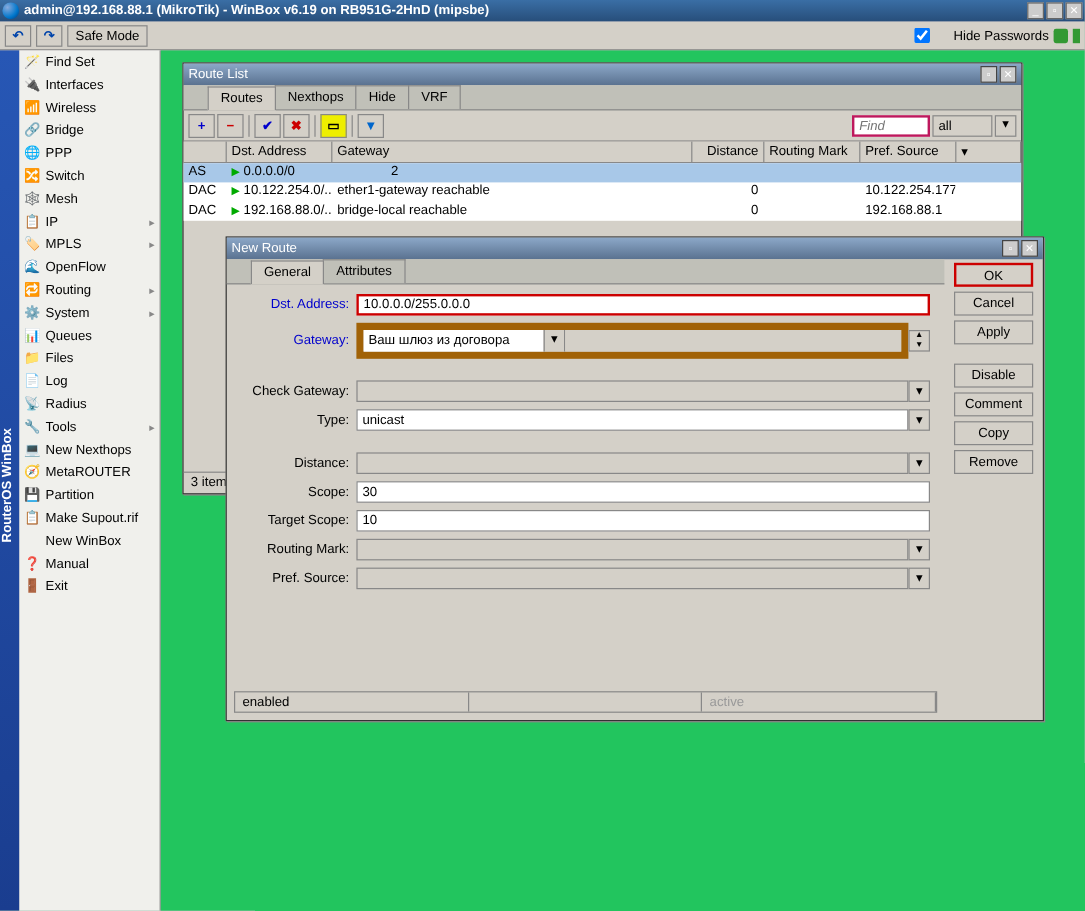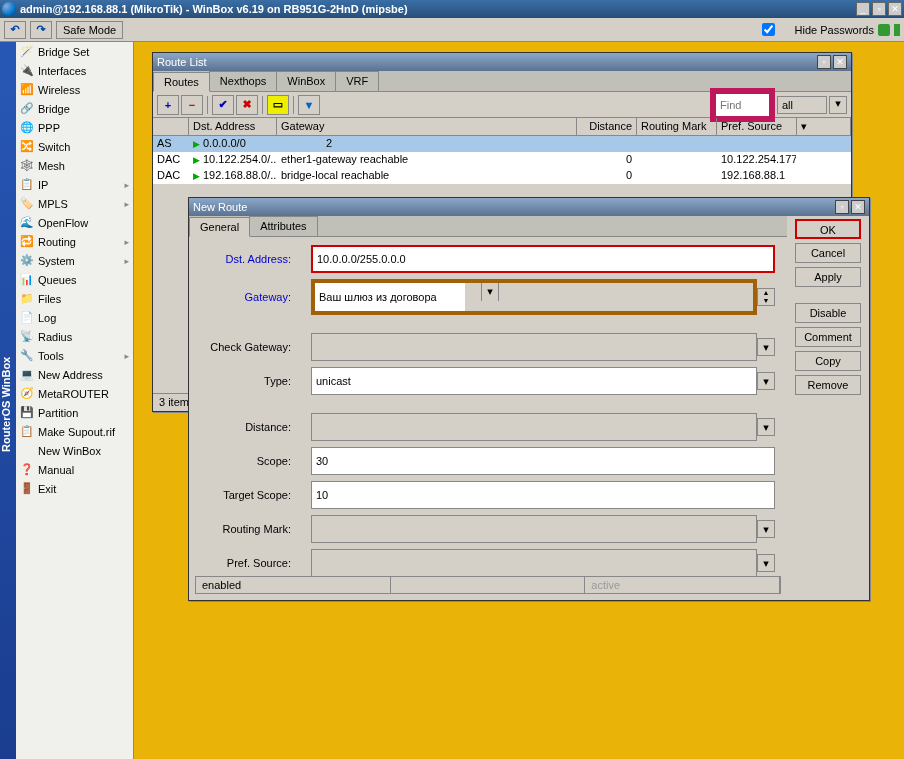--- a/index.html
+++ b/index.html
@@ -18,55 +18,55 @@
 .bar { width:6px; height:12px; background:#393; }
 
 .main { display:flex; height: calc(759px - 42px); }
 .vstrip { width:16px; background:linear-gradient(#1a3d8f,#2757b5); color:#fff; writing-mode:vertical-rl; text-align:center; font-weight:bold; padding-bottom:8px; transform:rotate(180deg); }
 .sidebar { width:118px; background:#f0f0ec; border-right:1px solid #888; }
 .s-item { height:19px; display:flex; align-items:center; padding:0 4px; gap:4px; cursor:pointer; }
 .s-ico { width:14px; height:14px; display:inline-block; }
 .s-txt { flex:1; white-space:nowrap; overflow:hidden; }
 .s-arr { color:#888; font-size:9px; }
 
-.workspace { flex:1; background:#eab308; position:relative; }
+.workspace { flex:1; background:#22c55e; position:relative; }
 
 .win { position:absolute; background:#d4d0c8; border:1px solid #333; box-shadow:1px 1px 0 #888; }
 .win-title { height:18px; background:linear-gradient(#8ca8c8,#5a7290); color:#fff; display:flex; align-items:center; padding:0 4px; font-weight:normal; }
 .win-title .wspace { flex:1; }
 .win-title .wb { width:14px; height:14px; background:#ccc; border:1px solid #444; font-size:9px; text-align:center; line-height:12px; margin-left:2px; }
 
-.tabs { display:flex; border-bottom:1px solid #888; background:#c0c0b8; }
+.tabs { display:flex; border-bottom:1px solid #888; background:#c0c0b8;padding-left:20px; }
 .tab { padding:3px 10px; background:#c0c0b8; border:1px solid #888; border-bottom:none; margin-right:-1px; cursor:pointer; }
 .tab.active { background:#d4d0c8; border-bottom:1px solid #d4d0c8; position:relative; top:1px; }
 
 .rl-toolbar { height:26px; display:flex; align-items:center; padding:2px 4px; gap:2px; border-bottom:1px solid #888; }
 .rl-btn { width:22px; height:20px; border:1px solid #888; background:#d4d0c8; display:flex; align-items:center; justify-content:center; font-weight:bold; }
 .rl-sep { width:1px; height:18px; background:#888; margin:0 2px; }
-.find-inp { margin-left:auto; width:65px; height:34px; border:6px solid #be185d; background:#fff; color:#888; padding:0 4px; }
+.find-inp { margin-left:auto; width:65px; height:18px; border:2px solid #be185d; background:#fff; font-style:italic; color:#888; padding:0 4px; }
 .all-sel { width:50px; height:18px; border:1px solid #888; background:#d4d0c8; display:flex; align-items:center; padding:0 4px; }
 .dd-btn { width:18px; height:18px; border:1px solid #888; background:#d4d0c8; text-align:center; }
 
 .rl-head { display:flex; background:#d4d0c8; border-bottom:1px solid #888; height:18px; }
 .rl-head > div { border-right:1px solid #888; padding:2px 4px; overflow:hidden; white-space:nowrap; }
 .rl-body { background:#fff; }
 .rl-row { display:flex; height:16px; }
 .rl-row.sel { background:#a8c8e8; }
 .rl-row > div { padding:1px 4px; overflow:hidden; white-space:nowrap; border-right:1px solid transparent; }
 .flag { color:#0a0; font-size:9px; }
 .rl-status { height:18px; border-top:1px solid #888; padding:2px 6px; }
 
 .col-flag{width:36px;} .col-dst{width:88px;} .col-gw{width:300px;} .col-dist{width:60px;text-align:right;} .col-rm{width:80px;} .col-ps{width:80px;}
 
 
 .nr-body { padding:8px 12px; }
 .nr-row { display:flex; align-items:center; margin-bottom:6px; }
-.nr-lbl { width:90px; text-align:right; margin-right:20px; }
+.nr-lbl { width:90px; text-align:right; margin-right:6px; }
 .nr-lbl.blue { color:#00c; }
-.nr-inp { flex:1; height:28px; border:1px solid #888; background:#fff; padding:0 4px; }
+.nr-inp { flex:1; height:18px; border:1px solid #888; background:#fff; padding:0 4px; }
 .nr-inp.red { border:2px solid #c00; }
 .nr-tri { width:18px; height:18px; border:1px solid #888; background:#d4d0c8; text-align:center; line-height:16px; }
 .nr-arrows { width:18px; height:18px; border:1px solid #888; background:#d4d0c8; display:flex; flex-direction:column; }
 .nr-arrows span { flex:1; text-align:center; font-size:7px; line-height:8px; }
 
 .nr-side { position:absolute; right:8px; top:26px; width:66px; display:flex; flex-direction:column; gap:4px; }
 .nr-sbtn { height:20px; border:1px solid #888; background:#d4d0c8; text-align:center; line-height:18px; cursor:pointer; }
 .nr-sbtn.red { border:2px solid #c00; }
 
 .nr-status { position:absolute; bottom:6px; left:6px; right:6px; height:18px; display:flex; border:1px solid #888; background:#d4d0c8; }
@@ -95,21 +95,21 @@
   <span class="lock"></span>
   <span class="bar"></span>
 </div>
 
 <div class="main">
   <div class="vstrip">RouterOS WinBox</div>
 
   <div class="sidebar">
     <div class="s-item">
         <span class="s-ico">🪄</span>
-        <span class="s-txt">Bridge Set</span>
+        <span class="s-txt">Find Set</span>
       </div>
     <div class="s-item">
         <span class="s-ico">🔌</span>
         <span class="s-txt">Interfaces</span>
       </div>
     <div class="s-item">
         <span class="s-ico">📶</span>
         <span class="s-txt">Wireless</span>
       </div>
     <div class="s-item">
@@ -168,21 +168,21 @@
         <span class="s-ico">📡</span>
         <span class="s-txt">Radius</span>
       </div>
     <div class="s-item">
         <span class="s-ico">🔧</span>
         <span class="s-txt">Tools</span>
         <span class="s-arr">▸</span>
       </div>
     <div class="s-item">
         <span class="s-ico">💻</span>
-        <span class="s-txt">New Address</span>
+        <span class="s-txt">New Nexthops</span>
       </div>
     <div class="s-item">
         <span class="s-ico">🧭</span>
         <span class="s-txt">MetaROUTER</span>
       </div>
     <div class="s-item">
         <span class="s-ico">💾</span>
         <span class="s-txt">Partition</span>
       </div>
     <div class="s-item">
@@ -208,21 +208,21 @@
     <div class="win" style="left:18px; top:10px; width:700px; height:360px;">
       <div class="win-title">
         <span>Route List</span>
         <span class="wspace"></span>
         <span class="wb">▫</span>
         <span class="wb">✕</span>
       </div>
       <div class="tabs">
         <div class="tab active">Routes</div>
         <div class="tab">Nexthops</div>
-        <div class="tab">WinBox</div>
+        <div class="tab">Hide</div>
         <div class="tab">VRF</div>
       </div>
       <div class="rl-toolbar">
         <div class="rl-btn" style="color:#00c">+</div>
         <div class="rl-btn" style="color:#c00">−</div>
         <div class="rl-sep"></div>
         <div class="rl-btn" style="color:#00c">✔</div>
         <div class="rl-btn" style="color:#c00">✖</div>
         <div class="rl-sep"></div>
         <div class="rl-btn" style="background:#ee0">▭</div>
@@ -285,21 +285,21 @@
             <div class="tab active">General</div>
             <div class="tab">Attributes</div>
           </div>
           <div class="nr-body">
             <div class="nr-row">
               <div class="nr-lbl blue">Dst. Address:</div>
               <input class="nr-inp red" value="10.0.0.0/255.0.0.0" style="">
             </div>
             <div class="nr-row">
               <div class="nr-lbl blue">Gateway:</div>
-              <div style="flex:1;display:flex;border:4px solid #a16207;gap:16px;">
+              <div style="flex:1;display:flex;border:6px solid #a16207;">
                 <input class="nr-inp" style="border: none; flex: 0 0 150px;" value="Ваш шлюз из договора">
                 <div class="nr-tri" style="border-top:none;border-bottom:none;">▾</div>
                 <div style="flex:1;background:#d4d0c8;"></div>
               </div>
               <div class="nr-arrows">
                   <span>▲</span>
                   <span>▼</span>
                 </div>
             </div>
             <div style="height:12px"></div>

